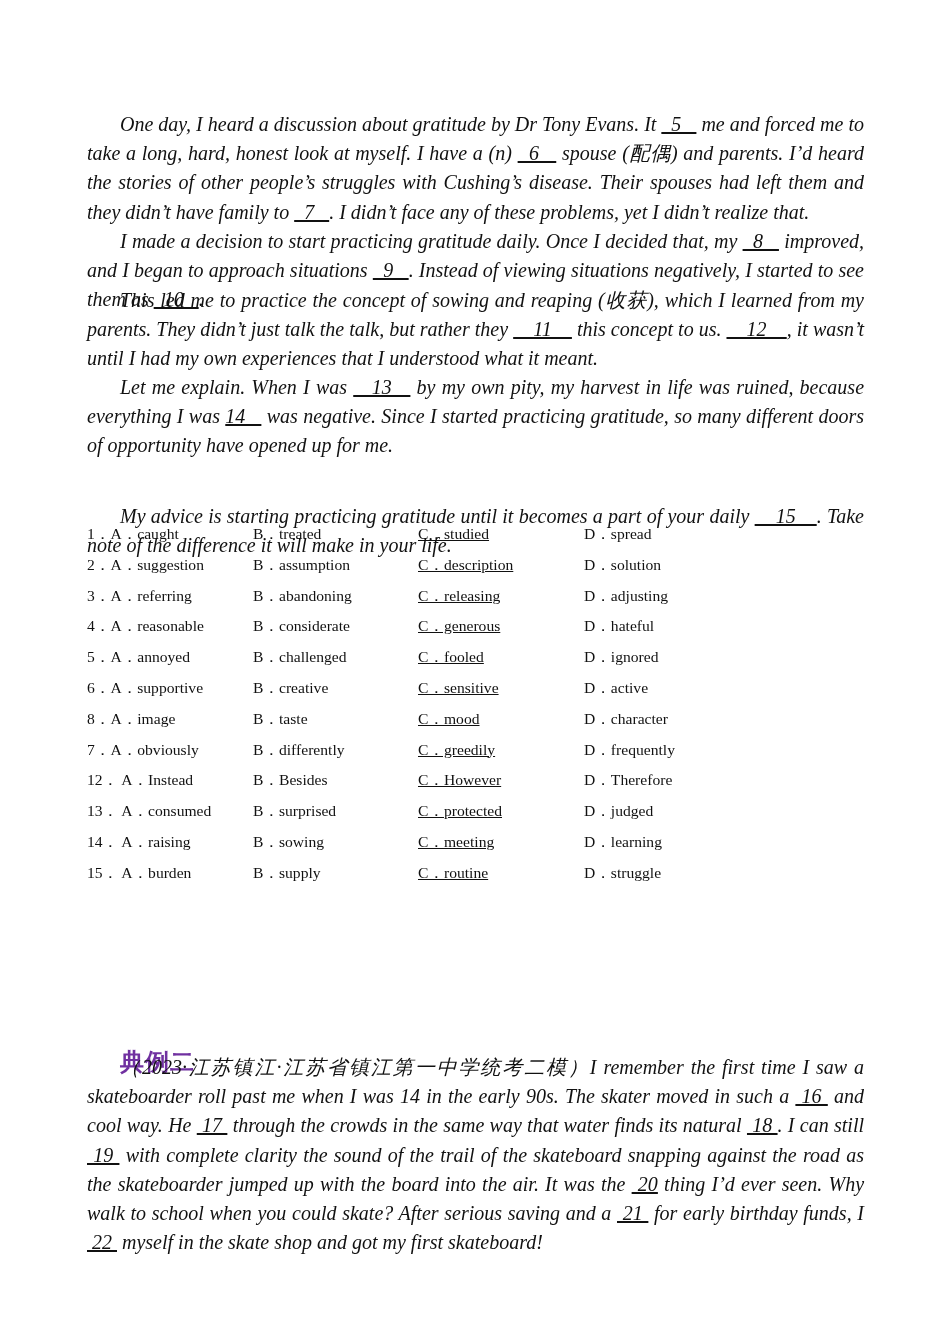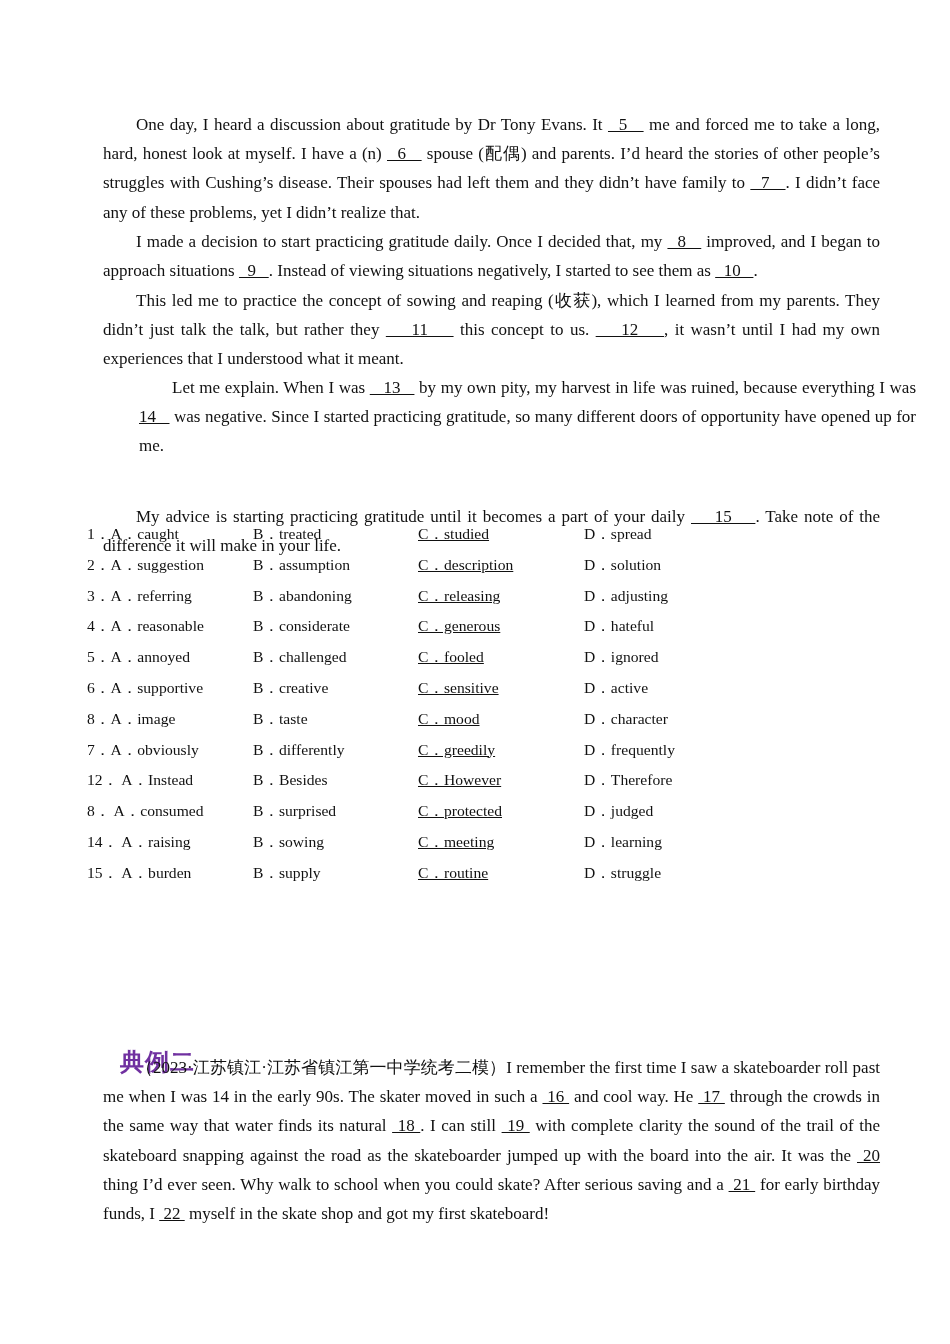--- a/index.html
+++ b/index.html
@@ -1,40 +1,40 @@
 <!DOCTYPE html>
 <html><head>
 <meta charset="utf-8">
 <style>
   html, body { margin: 0; padding: 0; background: #ffffff; }
   body { width: 950px; height: 1344px; position: relative; overflow: hidden;
          font-family: "Liberation Serif", "DejaVu Serif", serif; color: #111; }
   .page { position: absolute; left: 87px; top: 0; width: 777px; }
-  .para { position: absolute; left: 16px; width: 777px; font-size: 17px; line-height: 29.2px;
-          text-align: justify; text-align-last: left; }
+  .para { position: absolute; left: 0; width: 777px; font-size: 20px; line-height: 29.2px;
+          text-align: justify; text-align-last: left; font-style: italic; }
   .indent { text-indent: 33px; }
   .blank { text-decoration: underline; white-space: pre; }
   .options { position: absolute; left: 0; top: 519px; width: 777px; }
   .opt-row { position: relative; height: 30.8px; font-size: 15.6px; line-height: 30px; }
   .opt-row span { position: absolute; top: 0; white-space: nowrap; }
   .a { left: 0; }
   .b { left: 166px; }
   .c { left: 331px; text-decoration: underline; }
   .d { left: 497px; }
   .heading { position: absolute; left: 33px; top: 1010px; font-size: 24px; font-weight: bold;
              color: #7030A0; font-family: "DejaVu Sans", sans-serif; letter-spacing: 1px; }
 </style>
 </head>
 <body>
 
 <div class="page">
   <div class="para indent" style="top:110px;">One day, I heard a discussion about gratitude by Dr Tony Evans. It <span class="blank">&nbsp;&nbsp;5&nbsp;&nbsp;&nbsp;</span> me and forced me to take a long, hard, honest look at myself. I have a (n) <span class="blank">&nbsp;&nbsp;6&nbsp;&nbsp;&nbsp;</span> spouse (配偶) and parents. I’d heard the stories of other people’s struggles with Cushing’s disease. Their spouses had left them and they didn’t have family to <span class="blank">&nbsp;&nbsp;7&nbsp;&nbsp;&nbsp;</span>. I didn’t face any of these problems, yet I didn’t realize that.</div>
   <div class="para indent" style="top:227px;">I made a decision to start practicing gratitude daily. Once I decided that, my <span class="blank">&nbsp;&nbsp;8&nbsp;&nbsp;&nbsp;</span> improved, and I began to approach situations <span class="blank">&nbsp;&nbsp;9&nbsp;&nbsp;&nbsp;</span>. Instead of viewing situations negatively, I started to see them as <span class="blank">&nbsp;&nbsp;10&nbsp;&nbsp;&nbsp;</span>.</div>
   <div class="para indent" style="top:286px;">This led me to practice the concept of sowing and reaping (收获), which I learned from my parents. They didn’t just talk the talk, but rather they <span class="blank">&nbsp;&nbsp;&nbsp;&nbsp;11&nbsp;&nbsp;&nbsp;&nbsp;</span> this concept to us. <span class="blank">&nbsp;&nbsp;&nbsp;&nbsp;12&nbsp;&nbsp;&nbsp;&nbsp;</span>, it wasn’t until I had my own experiences that I understood what it meant.</div>
-  <div class="para indent" style="top:373px;margin-left:36px;">Let me explain. When I was <span class="blank">&nbsp;&nbsp;&nbsp;13&nbsp;&nbsp;&nbsp;</span> by my own pity, my harvest in life was ruined, because everything I was <span class="blank">14&nbsp;&nbsp;&nbsp;</span> was negative. Since I started practicing gratitude, so many different doors of opportunity have opened up for me.</div>
+  <div class="para indent" style="top:373px;">Let me explain. When I was <span class="blank">&nbsp;&nbsp;&nbsp;13&nbsp;&nbsp;&nbsp;</span> by my own pity, my harvest in life was ruined, because everything I was <span class="blank">14&nbsp;&nbsp;&nbsp;</span> was negative. Since I started practicing gratitude, so many different doors of opportunity have opened up for me.</div>
   <div class="para indent" style="top:460px;margin-top:42px;">My advice is starting practicing gratitude until it becomes a part of your daily <span class="blank">&nbsp;&nbsp;&nbsp;&nbsp;15&nbsp;&nbsp;&nbsp;&nbsp;</span>. Take note of the difference it will make in your life.</div>
 
   <div class="options" id="options">
       <div class="opt-row">
         <span class="a">1．A．caught</span>
         <span class="b">B．treated</span>
         <span class="c">C．studied</span>
         <span class="d">D．spread</span>
       </div>
       <div class="opt-row">
@@ -79,21 +79,21 @@
         <span class="c">C．greedily</span>
         <span class="d">D．frequently</span>
       </div>
       <div class="opt-row">
         <span class="a">12． A．Instead</span>
         <span class="b">B．Besides</span>
         <span class="c">C．However</span>
         <span class="d">D．Therefore</span>
       </div>
       <div class="opt-row">
-        <span class="a">8． A．consumed</span>
+        <span class="a">13． A．consumed</span>
         <span class="b">B．surprised</span>
         <span class="c">C．protected</span>
         <span class="d">D．judged</span>
       </div>
       <div class="opt-row">
         <span class="a">14． A．raising</span>
         <span class="b">B．sowing</span>
         <span class="c">C．meeting</span>
         <span class="d">D．learning</span>
       </div>

